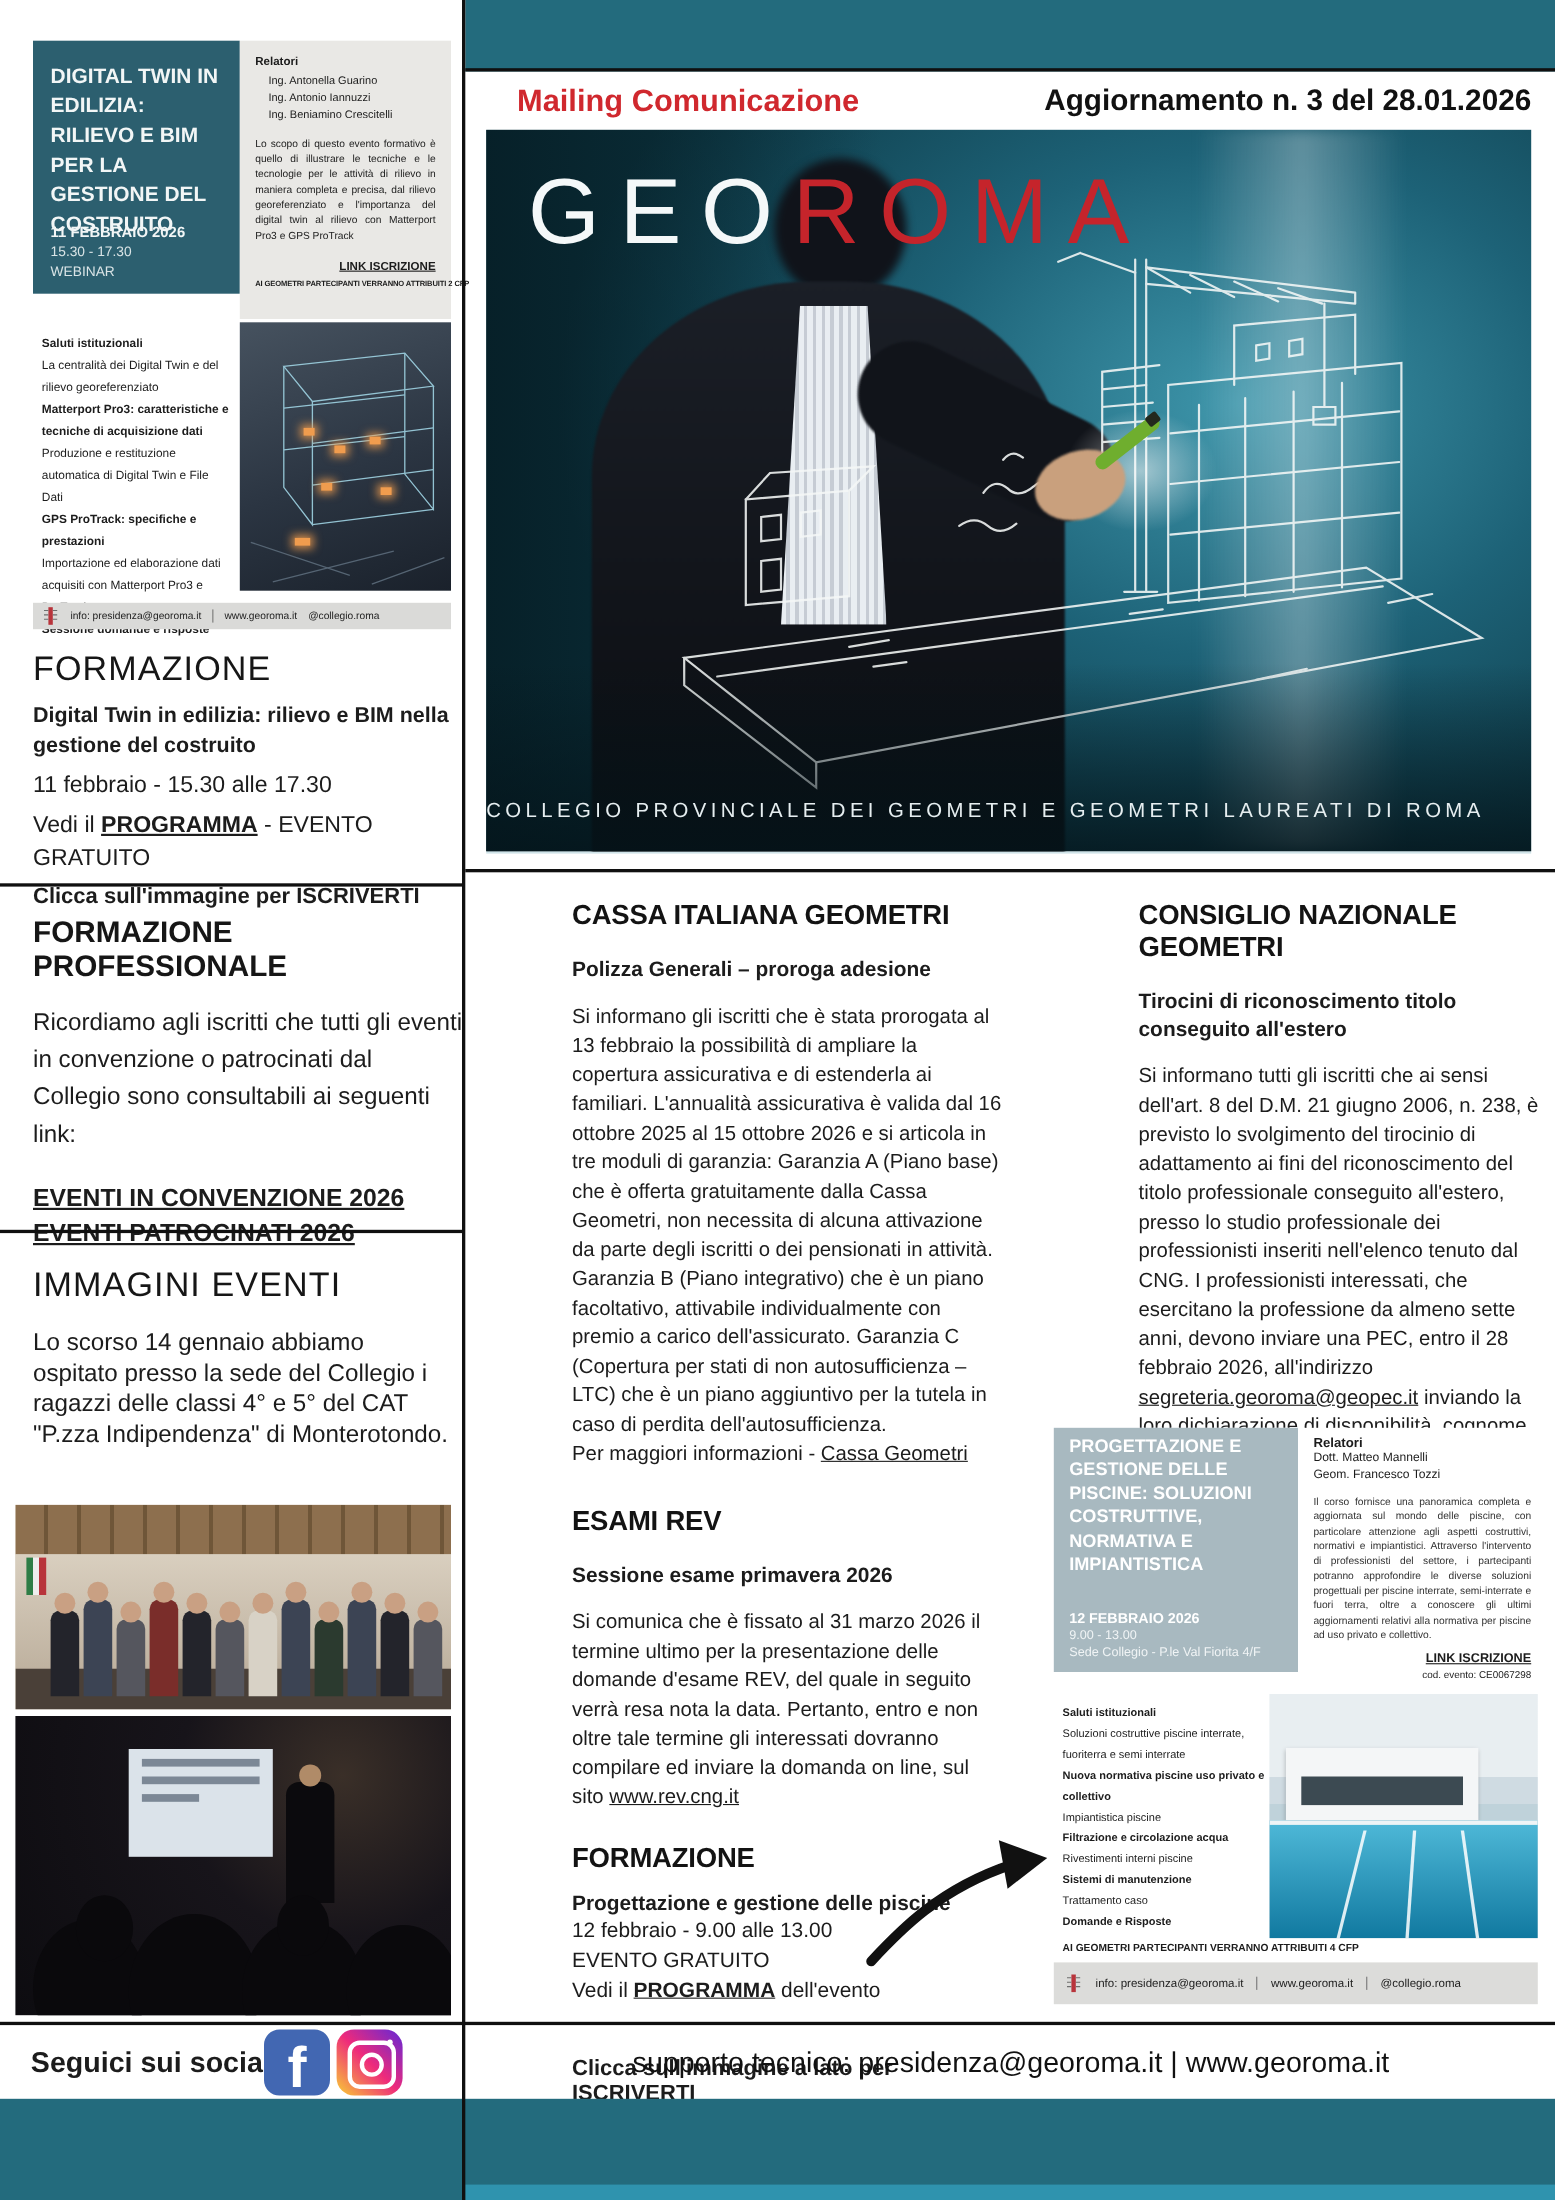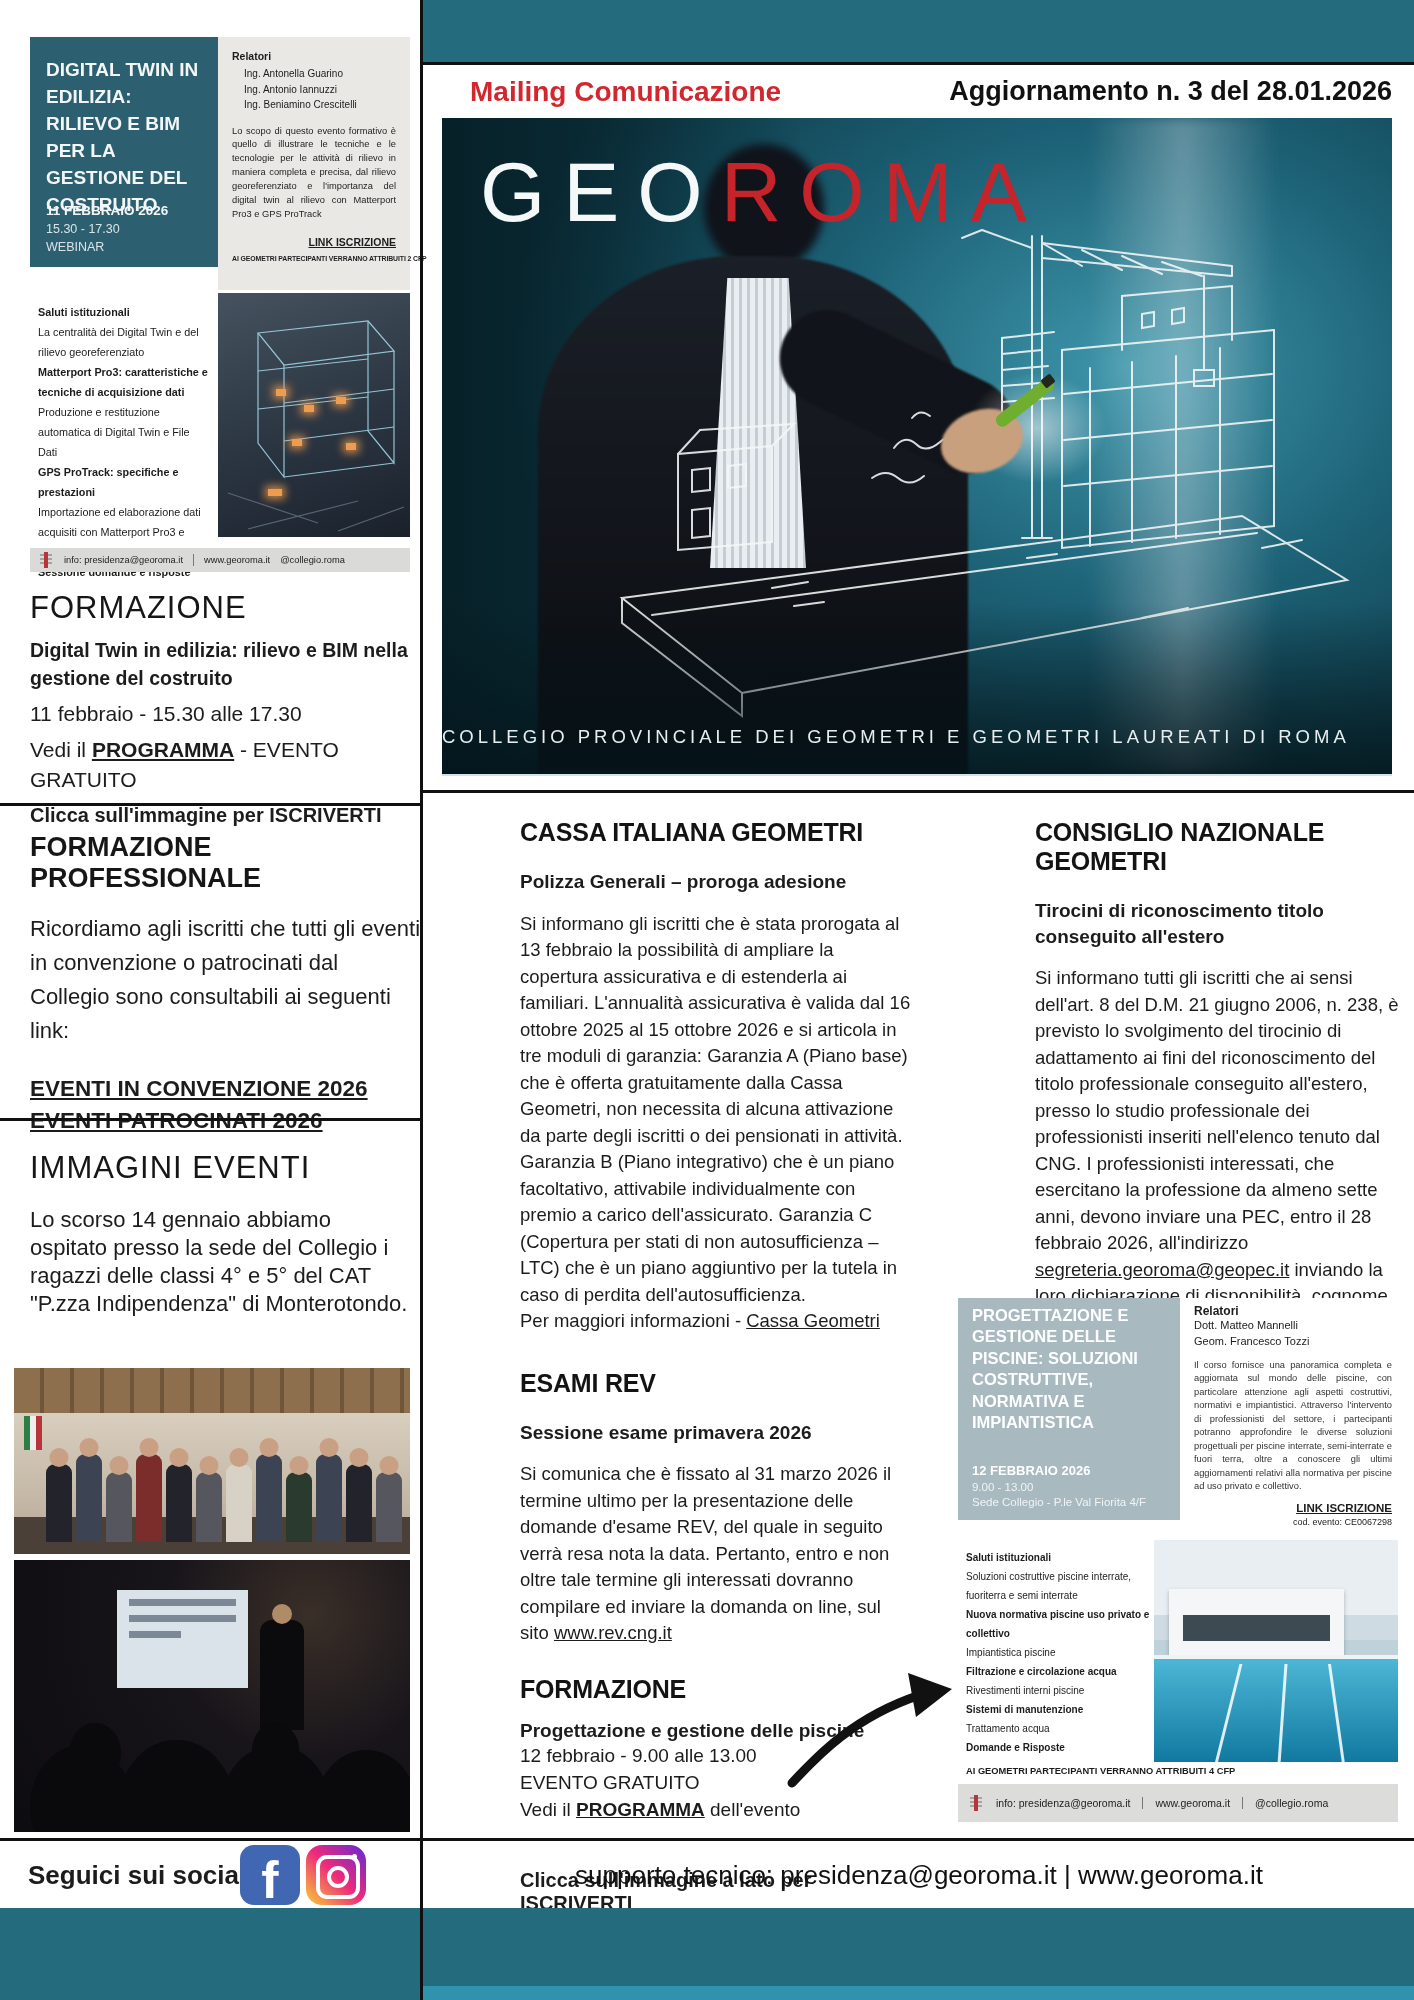--- a/index.html
+++ b/index.html
@@ -384,21 +384,21 @@
       <div class="p2-code">cod. evento: CE0067298</div>
     </div>
     <div class="abs p2-agenda">
       <p class="p2-item b">Saluti istituzionali</p>
       <p class="p2-item">Soluzioni costruttive piscine interrate, fuoriterra e semi interrate</p>
       <p class="p2-item b">Nuova normativa piscine uso privato e collettivo</p>
       <p class="p2-item">Impiantistica piscine</p>
       <p class="p2-item b">Filtrazione e circolazione acqua</p>
       <p class="p2-item">Rivestimenti interni piscine</p>
       <p class="p2-item b">Sistemi di manutenzione</p>
-      <p class="p2-item">Trattamento acqua</p>
+      <p class="p2-item">Trattamento caso</p>
       <p class="p2-item b">Domande e Risposte</p>
     </div>
     <div class="abs p2-photo">
       <div class="villa">
           <div class="villa-glass"></div>
         </div>
       <div class="pool"></div>
       <div class="pool-edge"></div>
       <span class="lane" style="left:30%;top:56%;transform:skewX(-14deg)"></span>
       <span class="lane" style="left:52%;top:56%;transform:skewX(-4deg)"></span>

